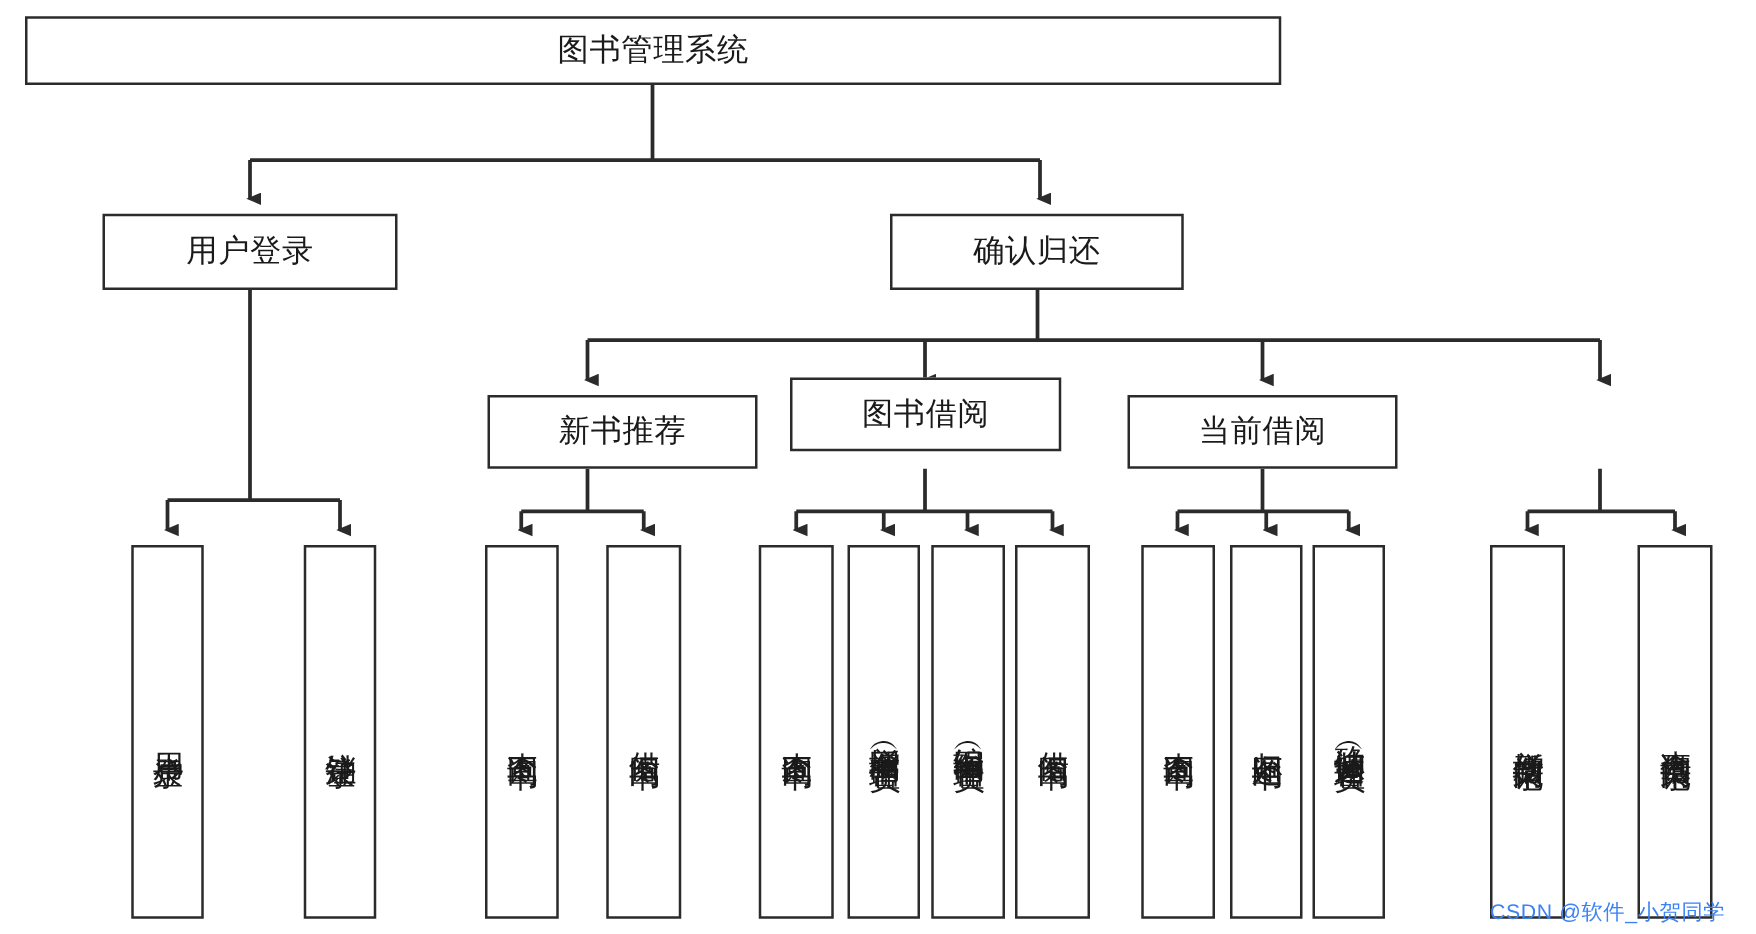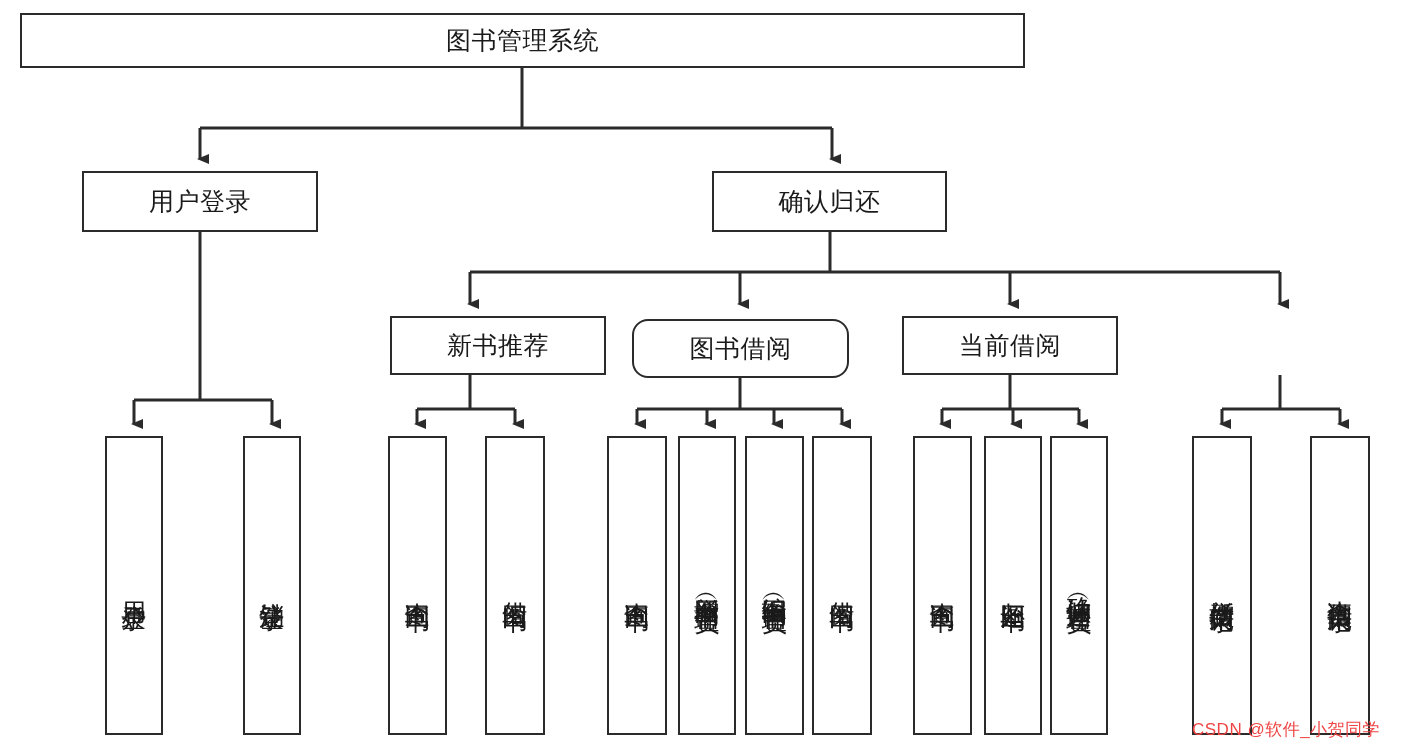--- a/index.html
+++ b/index.html
@@ -50,21 +50,21 @@
   }
   .node-vertical .node-label {
     writing-mode: vertical-rl;
     text-orientation: upright;
     font-size: 25px;
     letter-spacing: 2px;
     line-height: 1.05;
   }
   #watermark {
     position: absolute;
-    color: #ef4444;
+    color: #3b82f6;
     font-size: 17px;
     letter-spacing: 0.5px;
     white-space: nowrap;
     pointer-events: none;
   }
 </style>
 </head>
 <body>
 
 <div id="canvas">
@@ -126,21 +126,21 @@
   <div class="node-box node-horizontal" style="left:82px; top:171px; width:236px; height:61px;">
     <span class="node-label">用户登录</span>
   </div>
   <div class="node-box node-horizontal" style="left:712px; top:171px; width:235px; height:61px;">
     <span class="node-label">确认归还</span>
   </div>
 
   <div class="node-box node-horizontal" style="left:362px; top:316px; width:216px; height:59px;margin-left:28px;">
     <span class="node-label">新书推荐</span>
   </div>
-  <div class="node-box node-horizontal" style="left:632px; top:319px; width:217px; height:59px;border-radius:16px;">
+  <div class="node-box node-horizontal" style="left:632px; top:302px; width:217px; height:59px;">
     <span class="node-label">图书借阅</span>
   </div>
   <div class="node-box node-horizontal" style="left:902px; top:316px; width:216px; height:59px;">
     <span class="node-label">当前借阅</span>
   </div>
 
   <div class="node-box node-vertical" style="left:105px; top:436px; width:58px; height:299px;">
     <span class="node-label">用户登录</span>
   </div>
   <div class="node-box node-vertical" style="left:243px; top:436px; width:58px; height:299px;">

